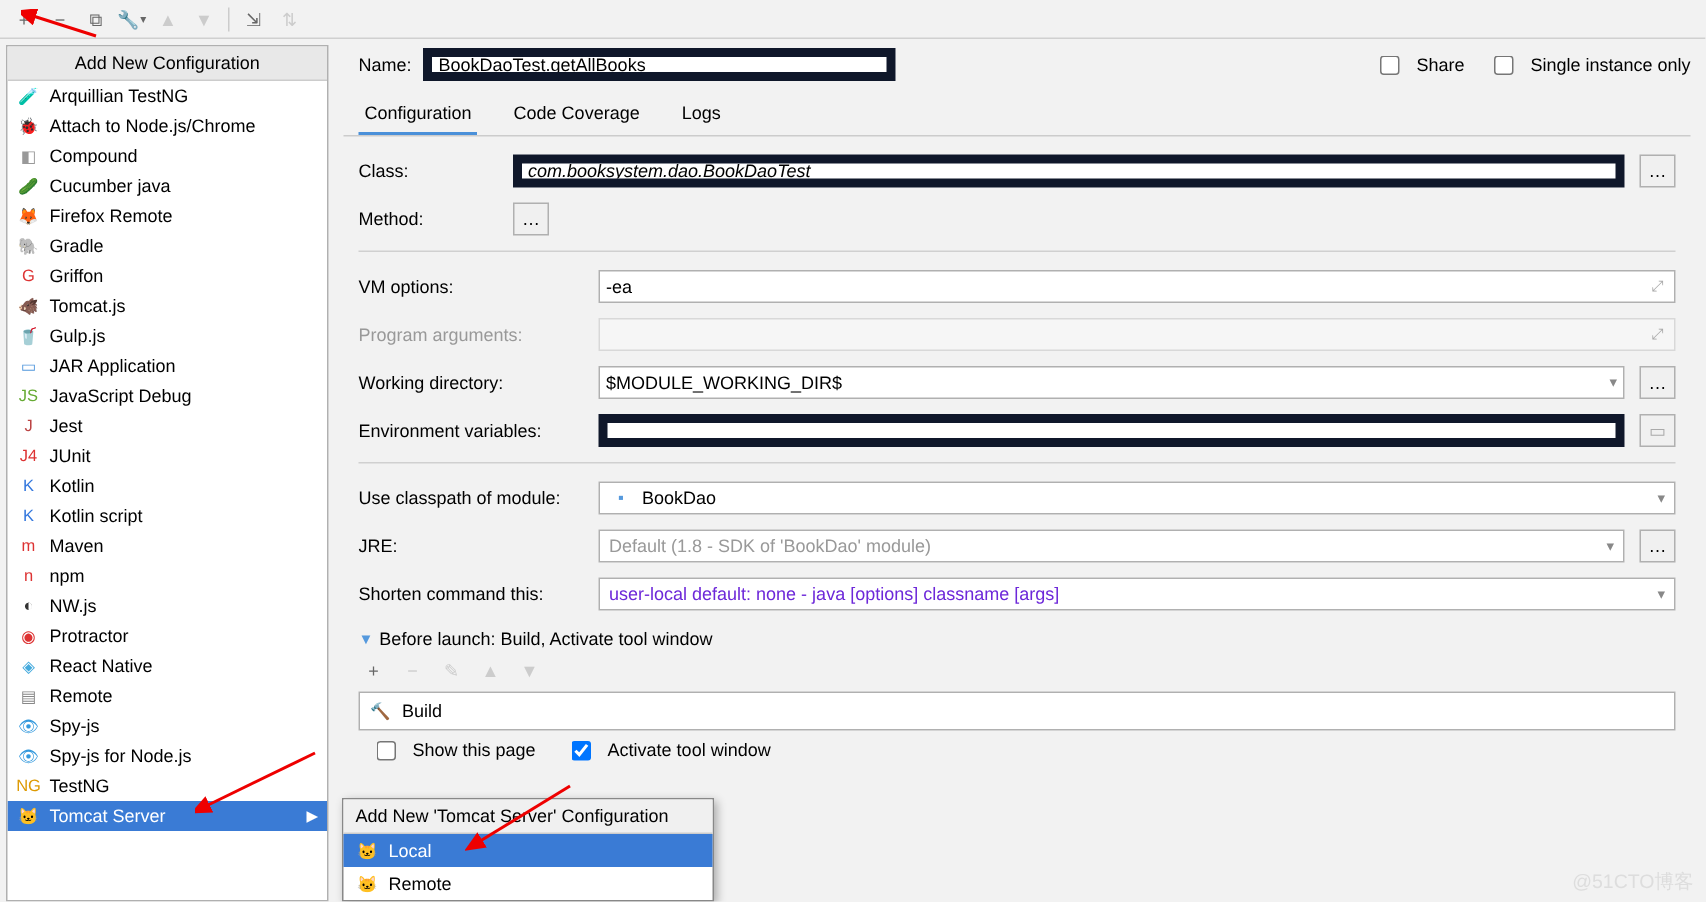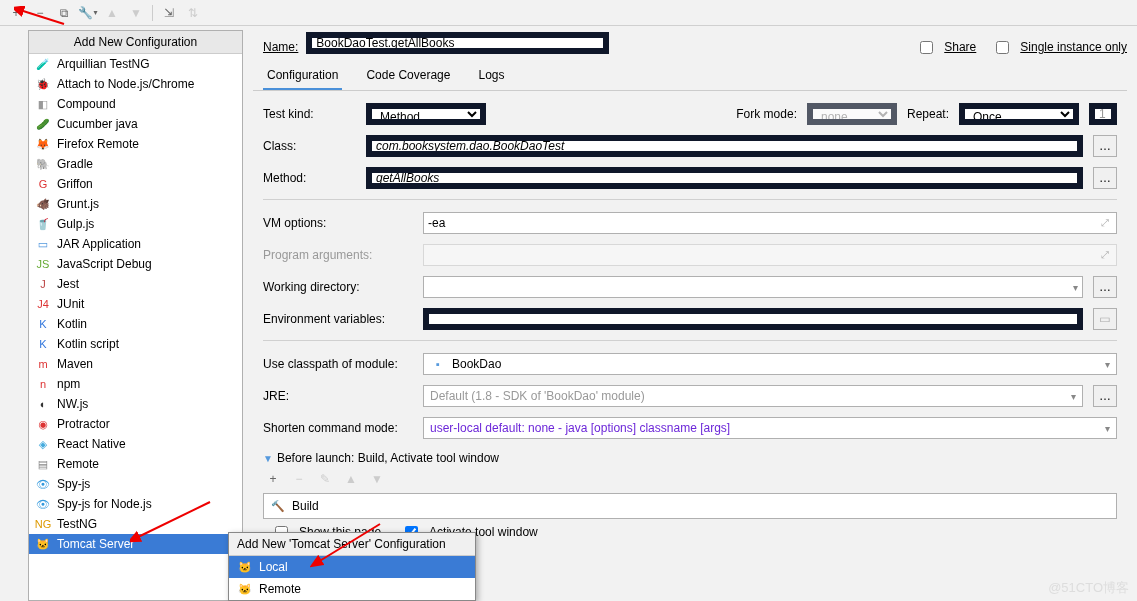--- a/index.html
+++ b/index.html
@@ -1,29 +1,29 @@
 <!DOCTYPE html>
 <html><head>
 <meta charset="utf-8">
 <style>
 * { box-sizing: border-box; margin: 0; padding: 0; font-family: "Segoe UI", Arial, sans-serif; font-size: 12px; }
 body { background: #f2f2f2; width: 1137px; height: 601px; position: relative; overflow: hidden; }
 .toolbar { height: 26px; display: flex; align-items: center; gap: 4px; padding: 0 6px; border-bottom: 1px solid #d0d0d0; background: #f2f2f2; }
 .tb-btn { width: 20px; height: 20px; display: flex; align-items: center; justify-content: center; color: #666; cursor: pointer; }
 .tb-sep { width: 1px; height: 16px; background: #ccc; margin: 0 2px; }
-.main { display: flex; height: 575px; margin-left: 24px; }
+.main { display: flex; height: 575px; }
 .sidebar { width: 215px; background: #fff; border: 1px solid #b0b0b0; margin: 4px 0 0 4px; display: flex; flex-direction: column; }
 .sidebar-header { background: #e8e8e8; text-align: center; padding: 4px; border-bottom: 1px solid #ccc; font-size: 12px; }
 .tree { overflow-y: auto; flex: 1; }
 .tree-item { display: flex; align-items: center; padding: 2px 6px; gap: 6px; cursor: pointer; white-space: nowrap; }
 .tree-item.selected { background: #3a7bd5; color: #fff; }
 .tree-item .arrow { margin-left: auto; font-size: 10px; }
 .ic { width: 16px; height: 16px; display: inline-flex; align-items: center; justify-content: center; font-size: 11px; }
 .content { flex: 1; padding: 6px 10px 10px 10px; }
-.row { display: flex; align-items: flex-end; margin-bottom: 8px; gap: 8px; text-decoration: underline; }
+.row { display: flex; align-items: center; margin-bottom: 8px; gap: 8px; }
 .lbl { width: auto; text-decoration: underline; text-decoration-color: #888; }
 .name-input { flex: 1; max-width: 510px; height: 22px; border: 1px solid #b0b0b0; padding: 0 6px; background: #fff; }
 .cb { display: flex; align-items: center; gap: 11px; margin-left: 12px; }
 .cb input { width: 13px; height: 13px; }
 .tabs { display: flex; gap: 20px; border-bottom: 1px solid #ccc; margin-bottom: 12px; margin-top: 6px; padding-left: 10px; }
 .tab { padding: 6px 4px; cursor: pointer; }
 .tab.active { border-bottom: 2px solid #4a90d9; color: #000; }
 .form { padding: 0 10px; }
 .frow { display: flex; align-items: center; margin-bottom: 10px; gap: 10px; }
 .flbl { width: 93px; }
@@ -92,21 +92,21 @@
         <div class="tree-item">
           <span class="ic" style="color:#888">🐘</span>
           <span>Gradle</span>
         </div>
         <div class="tree-item">
           <span class="ic" style="color:#d33">G</span>
           <span>Griffon</span>
         </div>
         <div class="tree-item">
           <span class="ic" style="color:#c90">🐗</span>
-          <span>Grunt.js</span>
+          <span>Tomcat.js</span>
         </div>
         <div class="tree-item">
           <span class="ic" style="color:#d33">🥤</span>
           <span>Gulp.js</span>
         </div>
         <div class="tree-item">
           <span class="ic" style="color:#59d">▭</span>
           <span>JAR Application</span>
         </div>
         <div class="tree-item">
@@ -189,37 +189,26 @@
     </div>
 
     <div class="tabs" id="tabs">
         <div class="tab active">Configuration</div>
         <div class="tab">Code Coverage</div>
         <div class="tab">Logs</div>
       </div>
 
     <div class="form">
       <div class="frow">
-        <span class="flbl">Test kind:</span>
-        <select class="sel-sm"><option>Method</option></select>
-        <div style="flex:1"></div>
-        <span>Fork mode:</span>
-        <select class="sel-sm" disabled="" style="color:#999;width:90px"><option>none</option></select>
-        <span>Repeat:</span>
-        <select class="sel-sm"><option>Once</option></select>
-        <input type="text" disabled="" style="width: 28px; color: rgb(153, 153, 153);" value="1">
-      </div>
-      <div class="frow">
         <span class="flbl">Class:</span>
         <input type="text" class="txt-full" value="com.booksystem.dao.BookDaoTest" style="">
         <div class="browse-btn">…</div>
       </div>
       <div class="frow">
         <span class="flbl">Method:</span>
-        <input type="text" class="txt-full" value="getAllBooks" style="">
         <div class="browse-btn">…</div>
       </div>
 
       <div class="sep-h"></div>
 
       <div class="frow">
         <span class="flbl-w">VM options:</span>
         <div style="flex:1;display:flex;align-items:center;border:1px solid #b0b0b0;height:22px;background:#fff;padding:0 4px">
           <span style="flex:1">-ea</span>
           <span class="expand-ic">⤢</span>
@@ -228,20 +217,21 @@
       <div class="frow">
         <span class="flbl-w disabled">Program arguments:</span>
         <div style="flex:1;display:flex;align-items:center;border:1px solid #d8d8d8;height:22px;background:#f6f6f6;padding:0 4px">
           <span style="flex:1"></span>
             <span class="expand-ic">⤢</span>
         </div>
       </div>
       <div class="frow">
         <span class="flbl-w">Working directory:</span>
         <div style="flex:1;display:flex;align-items:center;border:1px solid #b0b0b0;height:22px;background:#fff;padding:0 4px">
+          <span style="flex:1">$MODULE_WORKING_DIR$</span>
           <span class="chev">▾</span>
         </div>
         <div class="browse-btn">…</div>
       </div>
       <div class="frow">
         <span class="flbl-w">Environment variables:</span>
         <input type="text" class="txt-full" style="">
         <div class="browse-btn" style="color:#aaa">▭</div>
       </div>
 
@@ -257,21 +247,21 @@
       </div>
       <div class="frow">
         <span class="flbl-w">JRE:</span>
         <div class="module-sel">
           <span style="color:#999">Default (1.8 - SDK of 'BookDao' module)</span>
             <span class="chev">▾</span>
         </div>
         <div class="browse-btn">…</div>
       </div>
       <div class="frow">
-        <span class="flbl-w">Shorten command mode:</span>
+        <span class="flbl-w">Shorten command this:</span>
         <div class="module-sel">
           <span style="color:#6d28d9">user-local default: none - java [options] classname [args]</span>
             <span class="chev">▾</span>
         </div>
       </div>
 
       <div class="before-launch">
         <div class="bl-header">
           <span style="color:#59d;font-size:10px">▼</span>
           <span>Before launch: Build, Activate tool window</span>

